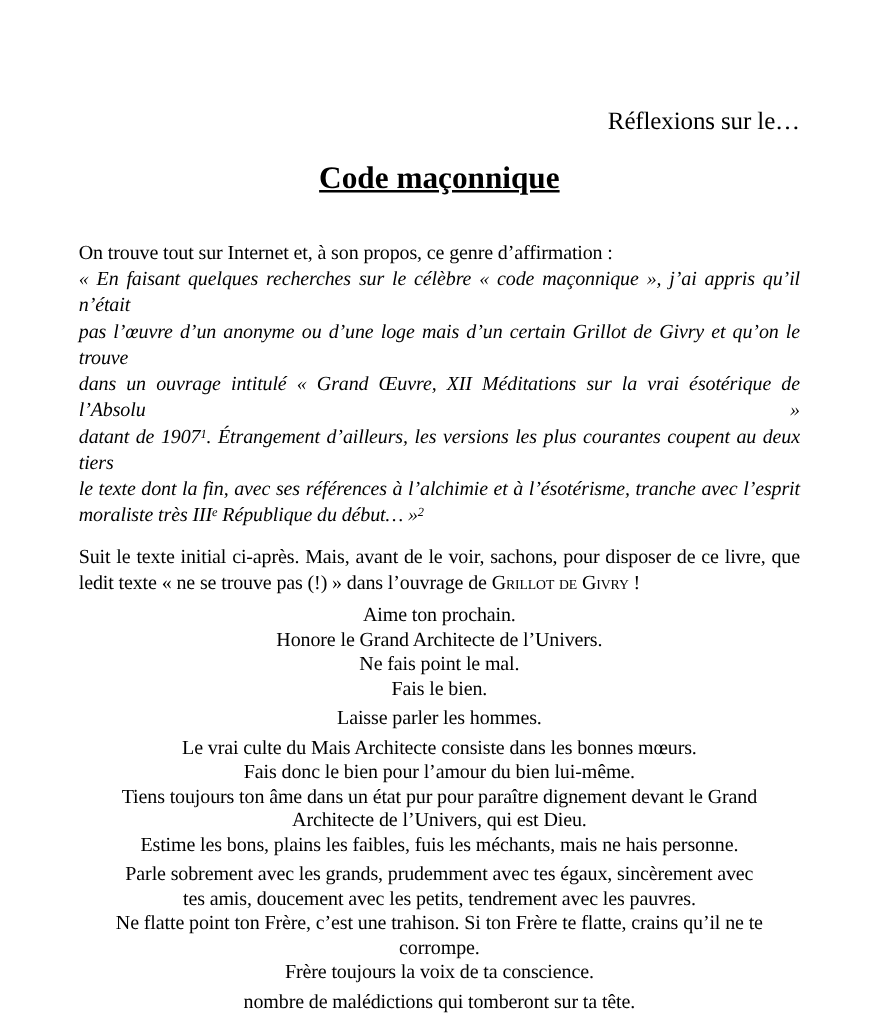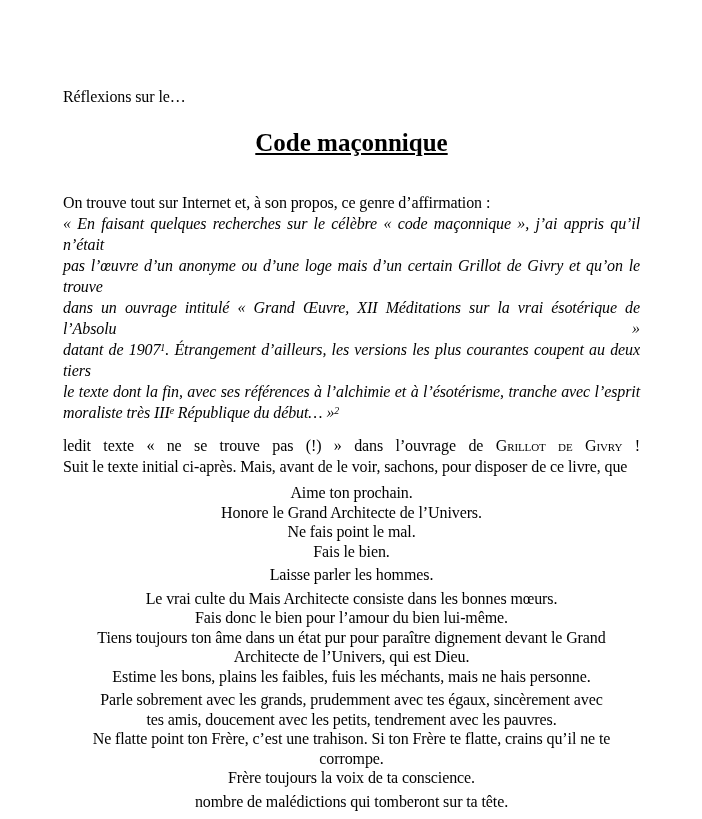--- a/index.html
+++ b/index.html
@@ -12,22 +12,22 @@
     font-family: "Liberation Serif", "DejaVu Serif", serif;
     font-size: 16px;
     overflow: hidden;
   }
   .content {
     margin: 0 62px 0 63px;
     letter-spacing: -0.1px;
   }
   .doc-title {
     margin-top: 86px;
-    text-align: left;
-    font-size: 16px;
+    text-align: right;
+    font-size: 20px;
     line-height: 22px;
   }
   .doc-heading {
     margin-top: 20px;
     text-align: center;
     font-size: 25px;
     font-weight: bold;
     line-height: 30px;
     letter-spacing: 0;
     text-decoration: underline;
@@ -78,22 +78,22 @@
     <div class="quote">
         <div class="tline"><span>« En faisant quelques recherches sur le célèbre « code maçonnique », j’ai appris qu’il n’était</span></div>
         <div class="tline"><span>pas l’œuvre d’un anonyme ou d’une loge mais d’un certain Grillot de Givry et qu’on le trouve</span></div>
         <div class="tline"><span>dans un ouvrage intitulé « Grand Œuvre, XII Méditations sur la vrai ésotérique de l’Absolu »</span></div>
         <div class="tline"><span>datant de 1907</span><span class="sup">1</span><span>. Étrangement d’ailleurs, les versions les plus courantes coupent au deux tiers</span></div>
         <div class="tline"><span>le texte dont la fin, avec ses références à l’alchimie et à l’ésotérisme, tranche avec l’esprit</span></div>
         <div class="tline"><span>moraliste très III</span><span class="sup">e</span><span> République du début… »</span><span class="sup">2</span></div>
       </div>
 
     <div class="para2">
+        <div class="tline"><span>Suit le texte initial ci-après. Mais, avant de le voir, sachons, pour disposer de ce livre, que</span></div>
         <div class="tline"><span>ledit texte « ne se trouve pas (!) » dans l’ouvrage de </span><span class="smallcaps">Grillot de Givry</span><span> !</span></div>
-        <div class="tline"><span>Suit le texte initial ci-après. Mais, avant de le voir, sachons, pour disposer de ce livre, que</span></div>
       </div>
 
     <div class="maxims">
       <div class="maxim-group">
           <div class="tline">Aime ton prochain.</div>
           <div class="tline">Honore le Grand Architecte de l’Univers.</div>
           <div class="tline">Ne fais point le mal.</div>
           <div class="tline">Fais le bien.</div>
         </div>
       <div class="maxim-group">

